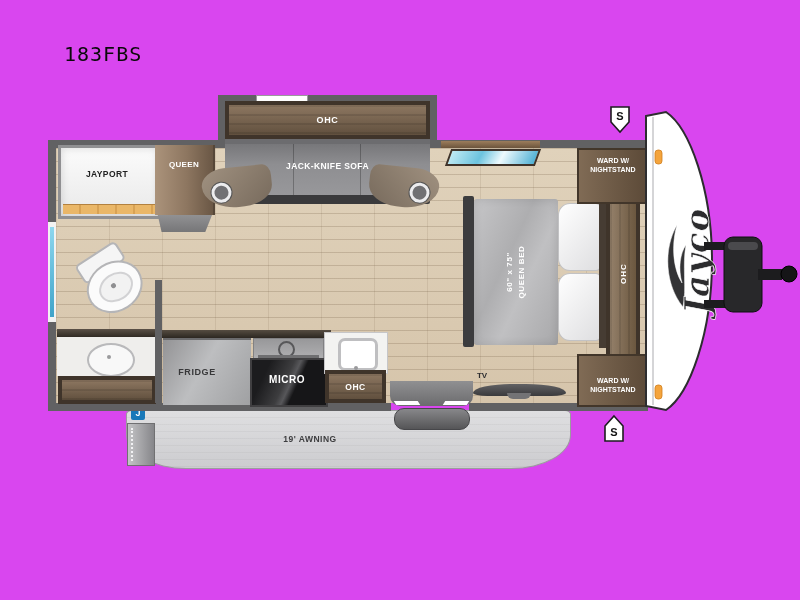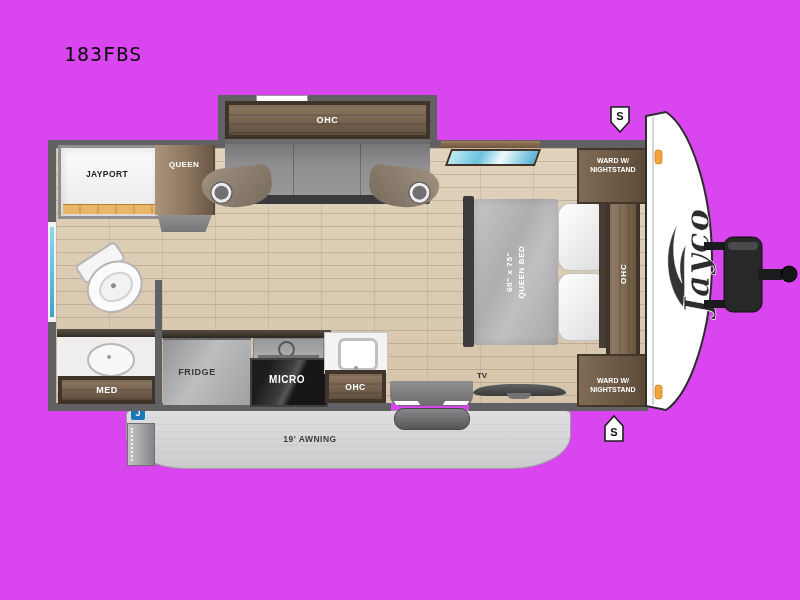--- a/index.html
+++ b/index.html
@@ -87,21 +87,20 @@
   </div>
 
   <div class="abs" style="left:57px;top:329px;width:100px;height:47px;background:#efeeec;">
     <div class="abs" style="left:0;top:0;right:0;height:8px;background:linear-gradient(180deg,#5b5147,#312b24);"></div>
     <div class="abs" style="left:30px;top:14px;width:44px;height:30px;background:#f8f8f8;border:2px solid #b9b9bb;border-radius:50%;"></div>
     <div class="abs" style="left:50px;top:26px;width:4px;height:4px;background:#9a9a9c;border-radius:50%;"></div>
   </div>
   <div class="woodbox" style="left:58px;top:376px;width:98px;height:28px;">
     <div class="inner"></div>
   </div>
-  <div class="lbl" style="left:58px;top:376px;width:98px;height:28px;font-size:9px;letter-spacing:.5px;">MED</div>
 
   <div class="wall" style="left:155px;top:280px;width:7px;height:123px;"></div>
 
   <div class="abs" style="left:162px;top:330px;width:169px;height:8px;background:linear-gradient(180deg,#554c41,#2c2721);"></div>
   <div class="abs" style="left:163px;top:338px;width:88px;height:65px;
               background:linear-gradient(120deg,#939395 0%,#bdbec0 45%,#9fa0a2 100%);border-top:2px solid #6b6b6d;"></div>
   <div class="lbl" style="left:163px;top:366px;width:68px;height:12px;font-size:9px;color:#38383a;letter-spacing:.6px;">FRIDGE</div>
 
   <div class="abs" style="left:253px;top:338px;width:69px;height:20px;background:linear-gradient(180deg,#98989a,#b0b0b2);border:1px solid #818183;">
     <div class="abs" style="left:24px;top:2px;width:13px;height:13px;border:2px solid #58585a;border-radius:50%;"></div>
@@ -166,20 +165,21 @@
   <div class="woodbox" style="left:225px;top:101px;width:205px;height:38px;">
     <div class="inner"></div>
   </div>
   <div class="lbl" style="left:225px;top:101px;width:205px;height:38px;font-size:9px;letter-spacing:.6px;">OHC</div>
   <div class="abs" style="left:225px;top:139px;width:205px;height:58px;border-top:5px solid #6c6c6f;
               background:linear-gradient(180deg,#77777a 0%,#8e8e91 35%,#9a9a9d 100%);">
     <div class="abs" style="left:33%;top:0;width:1px;height:100%;background:rgba(0,0,0,.25);"></div>
     <div class="abs" style="left:66%;top:0;width:1px;height:100%;background:rgba(0,0,0,.25);"></div>
   </div>
   <div class="abs" style="left:225px;top:195px;width:205px;height:9px;background:#3a3a3c;border-radius:2px;"></div>
+  <div class="lbl" style="left:245px;top:160px;width:165px;height:12px;font-size:8.5px;letter-spacing:.4px;">JACK-KNIFE SOFA</div>
   <div class="abs" style="left:202px;top:167px;width:70px;height:40px;transform:rotate(-6deg);
               background:linear-gradient(135deg,#a09180,#776a5c);
               border-radius:40% 10px 50% 60% / 50% 14px 60% 70%;">
     <div class="cup" style="left:9px;top:14px;"></div>
   </div>
   <div class="abs" style="left:369px;top:167px;width:70px;height:40px;transform:rotate(6deg);
               background:linear-gradient(225deg,#a09180,#776a5c);
               border-radius:10px 40% 60% 50% / 14px 50% 70% 60%;">
     <div class="cup" style="right:9px;top:14px;"></div>
   </div>

